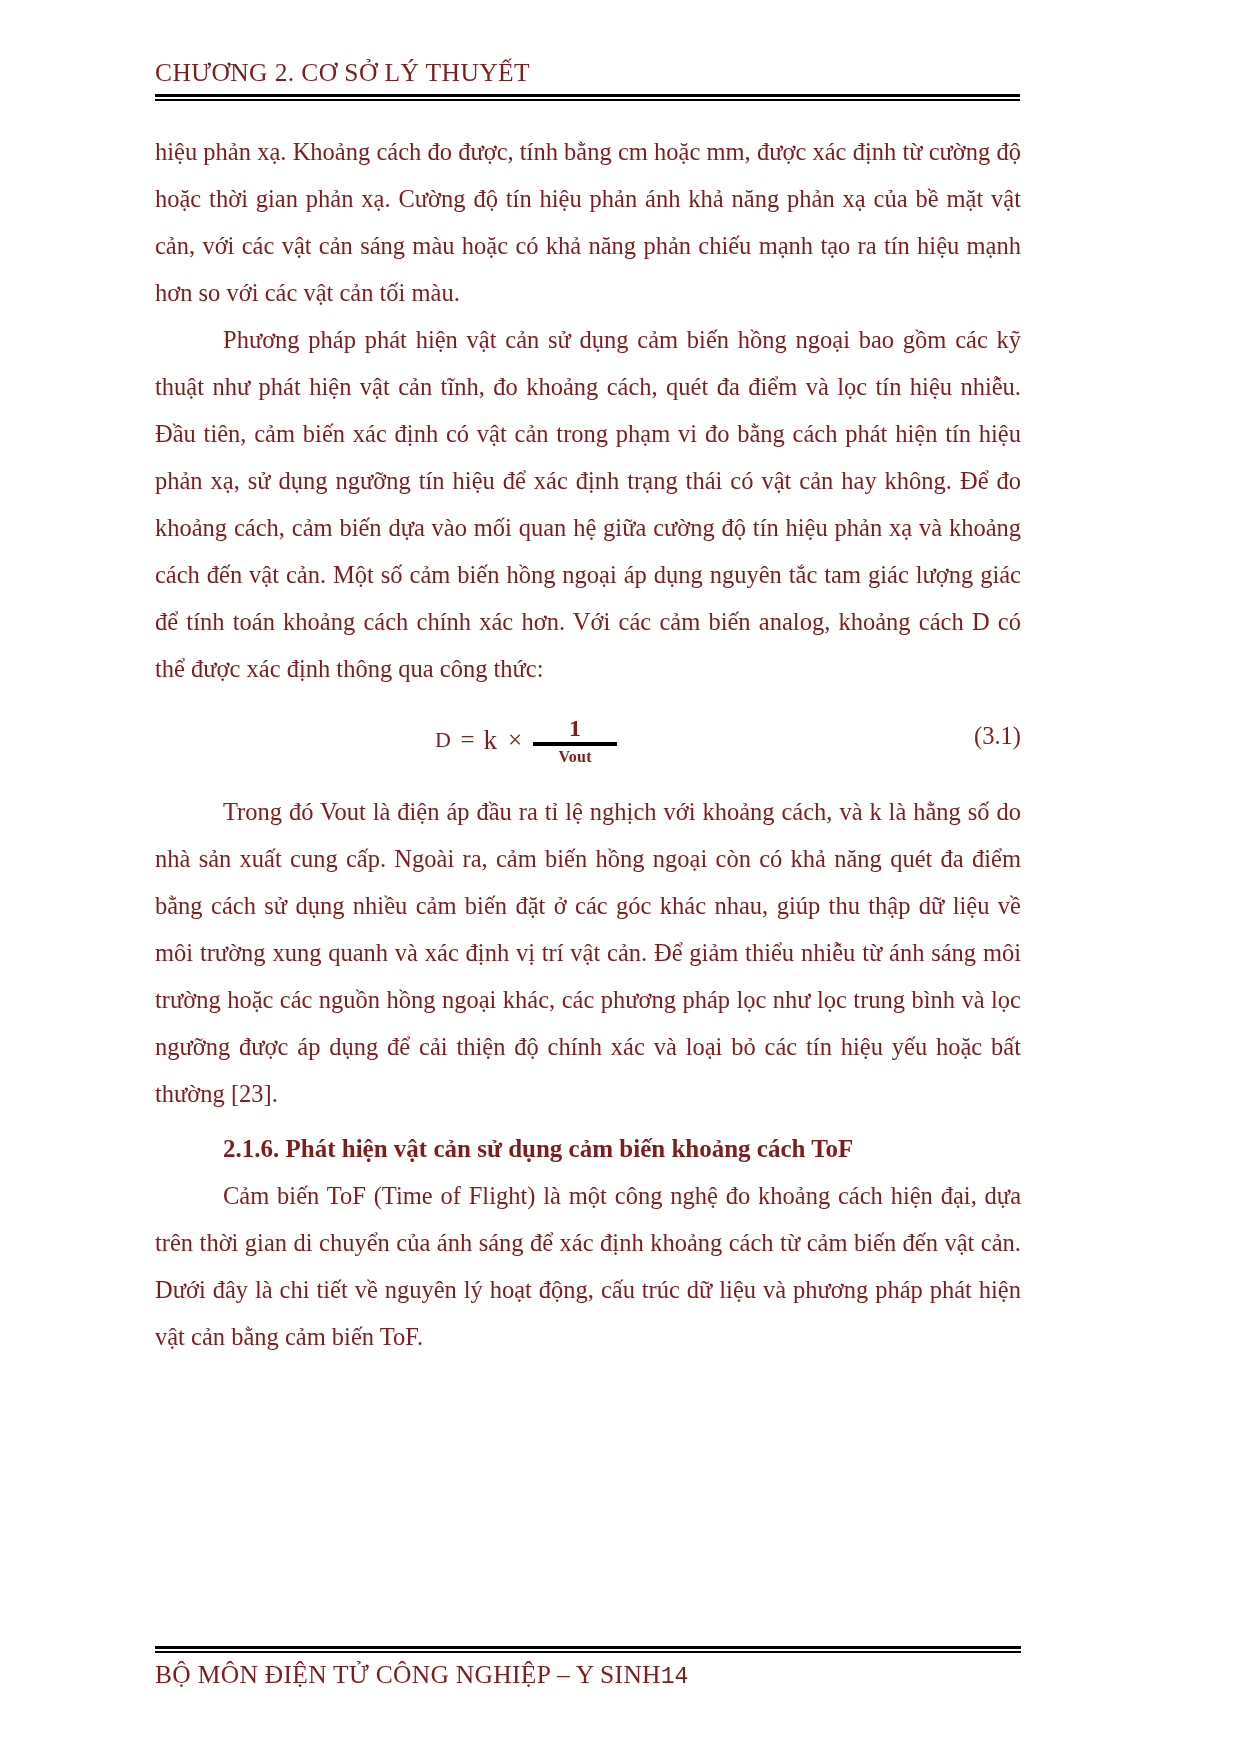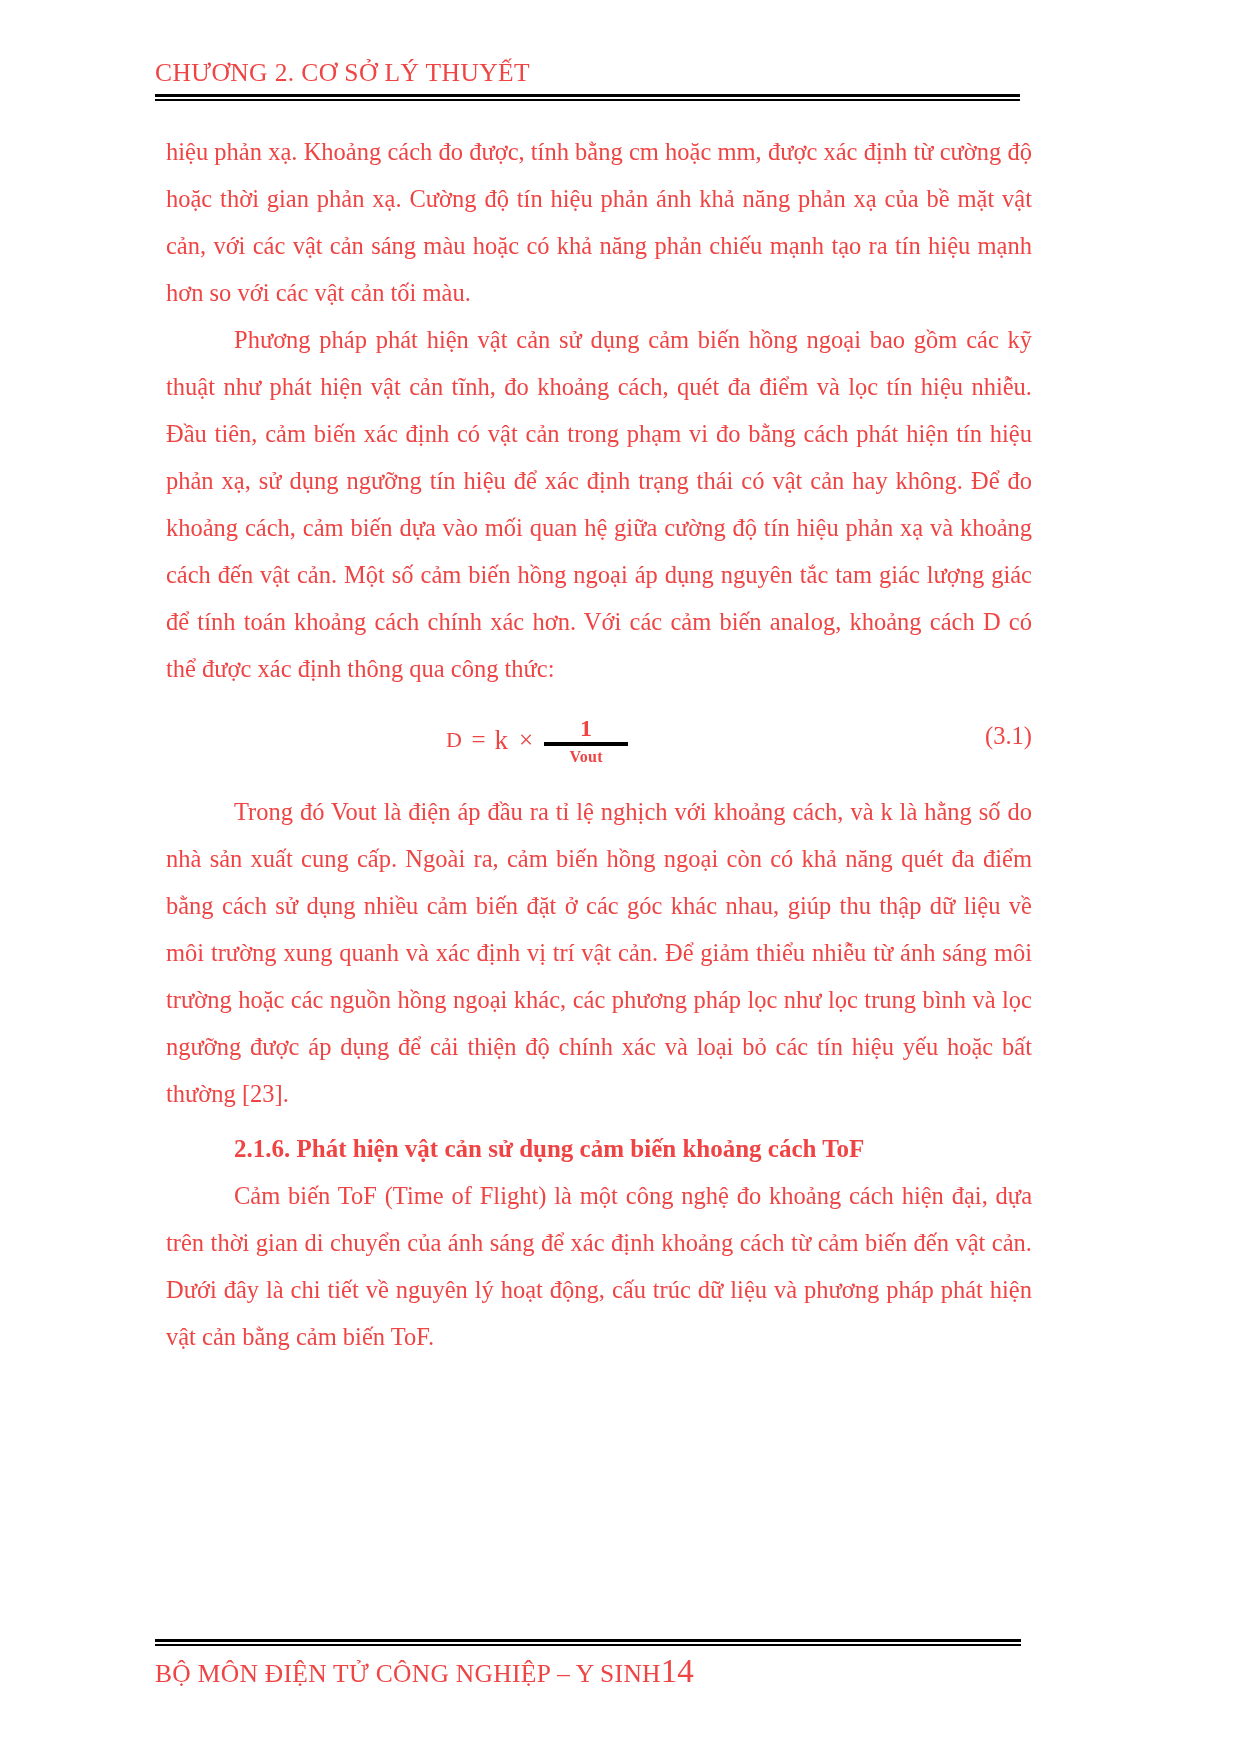--- a/index.html
+++ b/index.html
@@ -6,21 +6,21 @@
     margin: 0;
     padding: 0;
     background: #ffffff;
   }
   .page {
     position: relative;
     width: 1240px;
     height: 1754px;
     background: #ffffff;
     font-family: "Liberation Serif", "DejaVu Serif", serif;
-    color: #ef4444;
+    color: #7f1d1d;
     box-sizing: border-box;
     overflow: hidden;
     padding-left: 13px;
   }
 
   
   .header-zone {
     position: absolute;
     left: 155px;
     top: 58px;
@@ -45,21 +45,21 @@
     background: #fff;
   }
   .header-rule .r-thin {
     height: 2px;
     background: #000;
   }
 
   
   .body-zone {
     position: absolute;
-    left: 166px;
+    left: 155px;
     top: 128px;
     width: 866px;
   }
   p.para {
     margin: 0 0 0 0;
     font-size: 24.5px;
     line-height: 47px;
     text-align: justify;
     text-justify: inter-word;
     hyphens: none;
@@ -163,21 +163,22 @@
     display: flex;
     align-items: baseline;
     margin-top: 7px;
   }
   .footer-dept {
     font-size: 25.5px;
     letter-spacing: 0.3px;
     white-space: nowrap;
   }
   .footer-page {
-    font-size: 33px;
+    font-size: 23px;
+    font-family: Liberation Mono, monospace;
   }
 </style>
 </head>
 <body>
 
 <div class="page">
 
   <div class="header-zone">
     <div class="header-title">CHƯƠNG 2. CƠ SỞ LÝ THUYẾT</div>
     <div class="header-rule">

